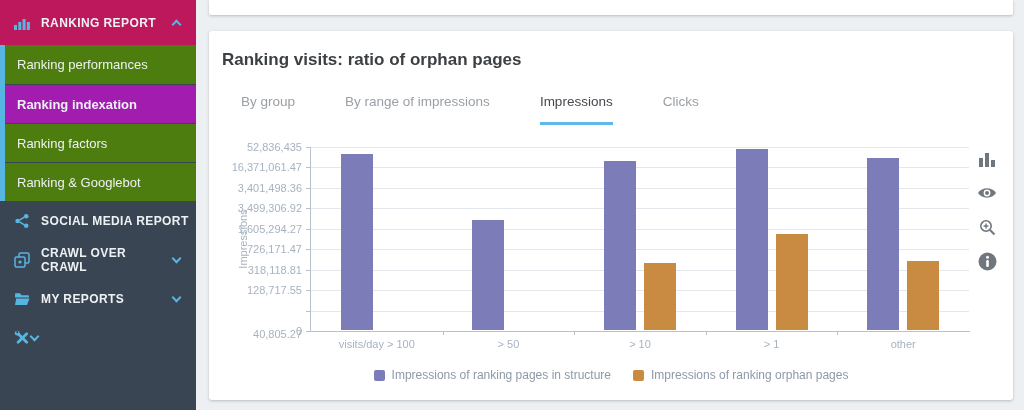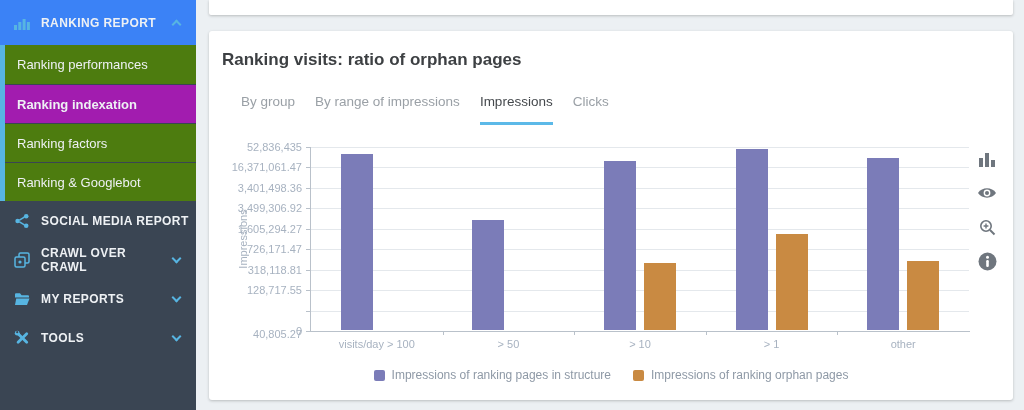--- a/index.html
+++ b/index.html
@@ -2,41 +2,41 @@
 <html><head>
 <meta charset="utf-8">
 <style>
   * { margin:0; padding:0; box-sizing:border-box; }
   html,body { width:1024px; height:410px; overflow:hidden; }
   body { font-family:"Liberation Sans", sans-serif; background:#ecf0f3; position:relative; }
 
   
   #sidebar { position:absolute; left:0; top:0; width:196px; height:410px; background:#3a4553; }
   .side-row { display:flex; align-items:center; height:39px; padding-left:13px; cursor:pointer; }
-  .side-head { height:45px; background:#3b82f6; }
+  .side-head { height:45px; background:#be185d; }
   .side-row .lbl { color:#eef1f4; font-size:12px; font-weight:bold; letter-spacing:.4px; margin-left:10px; flex:1; }
   .side-row .ic { width:18px; height:16px; display:flex; align-items:center; justify-content:center; flex:0 0 18px; }
   .chev { width:7px; height:7px; border-right:2px solid #57b5e2; border-bottom:2px solid #57b5e2; margin-right:16px; flex:0 0 7px; }
   .chev.up { transform:rotate(-135deg); margin-top:4px; }
   .chev.down { transform:rotate(45deg); margin-top:-3px; }
   #submenu { border-left:5px solid #57b5e2; }
   .sub-row { display:flex; align-items:center; height:39px; padding-left:12px; background:#4d7c0f; border-top:1px solid #3a4553; cursor:pointer; }
   .sub-row:first-child { border-top:none; }
   .sub-row .slbl { color:#eef1f4; font-size:13px; font-weight:normal; }
   .sub-row.active { background:#a21caf; }
   .sub-row.active .slbl { font-weight:bold; }
 
   
   #top-strip { position:absolute; left:209px; top:0; width:804px; height:15px; background:#ffffff;
                border-radius:0 0 2px 2px; box-shadow:0 1px 3px rgba(0,0,0,.22); }
   #card { position:absolute; left:209px; top:31px; width:804px; height:369px; background:#ffffff;
           border-radius:3px; box-shadow:0 1px 3px rgba(0,0,0,.22); }
   #card-title { position:absolute; left:13px; top:19px; font-size:17px; font-weight:bold; color:#3d4043; }
 
-  #tabs { position:absolute; left:32px; top:63px; display:flex; gap:20px; }
+  #tabs { position:absolute; left:32px; top:63px; display:flex; gap:50px; }
   .tab { font-size:13.5px; color:#9aa0a6; line-height:15px; padding-bottom:13px; border-bottom:3px solid transparent; cursor:pointer; }
   .tab.active { color:#45494d; border-bottom-color:#5cb9e8; }
 
   
   #plot { position:absolute; left:101px; top:116px; width:658px; height:184px; border-left:1px solid #b9c1ca; }
   .gridline { position:absolute; left:0; width:658px; height:1px; background:#e4e8ec; }
   .baseline { position:absolute; left:0; width:659px; height:1px; background:#b9c1ca; }
   .ytick { position:absolute; right:calc(100% + 9px); transform:translateY(-50%); font-size:11px; color:#a7b2c0; white-space:nowrap; }
   .ydash { position:absolute; left:-5px; width:5px; height:1px; background:#b9c1ca; }
   .xdash { position:absolute; bottom:-4px; width:1px; height:4px; background:#b9c1ca; }
@@ -122,21 +122,20 @@
 
   <div class="side-row">
     <span class="ic">
       <svg width="16" height="16" viewBox="0 0 16 16">
         <rect x="7" y="0.5" width="2.8" height="15" rx="1.4" fill="#57b5e2" transform="rotate(45 8.4 8)"></rect>
         <rect x="7" y="0.5" width="2.8" height="15" rx="1.4" fill="#57b5e2" transform="rotate(-45 8.4 8)"></rect>
         <circle cx="3.2" cy="3.2" r="2.4" fill="#57b5e2"></circle>
         <circle cx="3.2" cy="2.2" r="1.1" fill="#3a4553"></circle>
       </svg>
     </span>
-    <span class="lbl">TOOLS</span>
     <span class="chev down"></span>
   </div>
 </div>
 
 <div id="top-strip"></div>
 
 <div id="card">
   <div id="card-title">Ranking visits: ratio of orphan pages</div>
 
   <div id="tabs">

